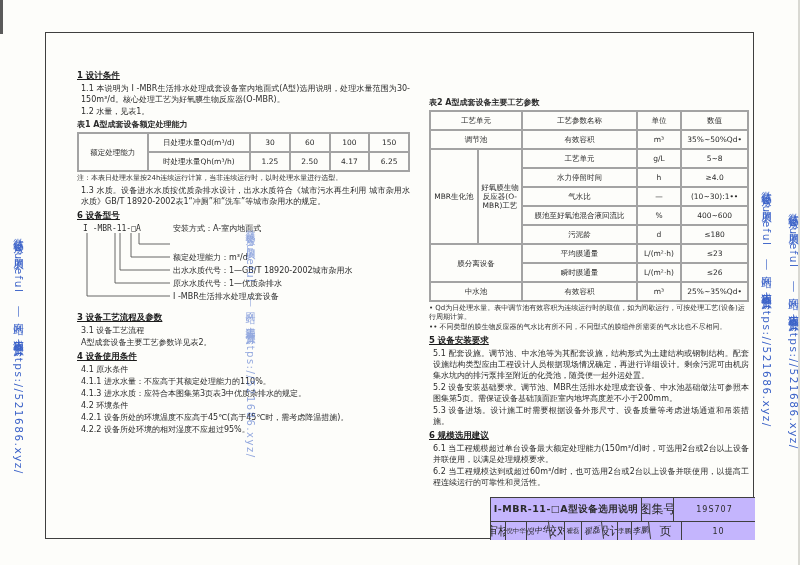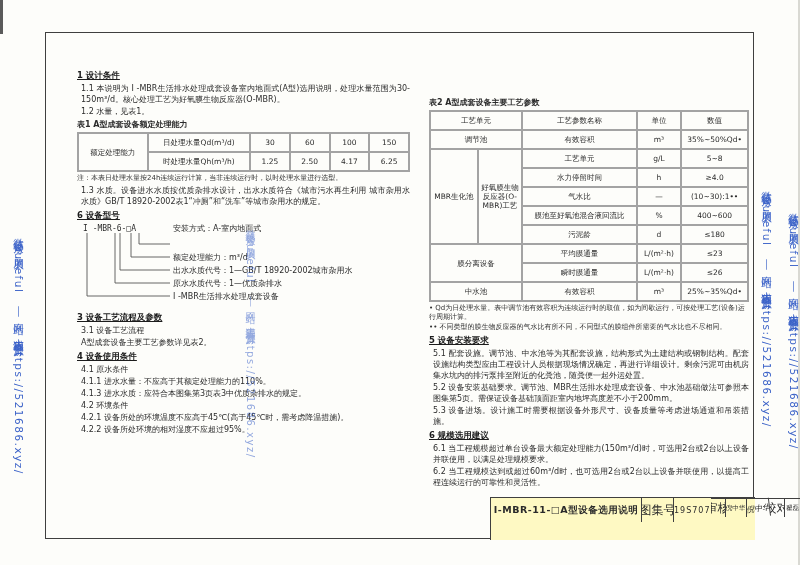--- a/index.html
+++ b/index.html
@@ -28,21 +28,21 @@
        text-align:center; padding:4px 1px; color:#2b2b2b; word-break:break-all; }
   
   .model { position:relative; height:86px; margin:2px 0 2px; }
   .model-code { position:absolute; left:6px; top:0; font-size:8px;
                 font-family:"DejaVu Sans Mono", monospace; letter-spacing:0; }
   .model svg { position:absolute; left:0; top:0; }
   .model-label { position:absolute; left:96px; font-size:8px; white-space:nowrap; }
   
   .tb { position:absolute; left:444px; top:464px; width:265px; height:43px;
         border-left:1.3px solid #3f3f3f; border-top:1.3px solid #3f3f3f;
-        box-sizing:border-box; display:flex; background:#fef9c3; }
+        box-sizing:border-box; display:flex; flex-direction:column; background:#c4b5fd;justify-content:center; }
   .tb-row { display:flex; box-sizing:border-box; }
   .tb-row1 { height:24px; }
   .tb-row2 { height:19px; border-top:1px solid #3f3f3f; }
   .tb-cell { box-sizing:border-box; border-right:1px solid #3f3f3f;
              display:flex; align-items:center; justify-content:center;
              overflow:hidden; white-space:nowrap; }
   .tb-cell:last-child { border-right:none; }
   .tb-title { flex:0 0 151px; font-size:9.5px; font-weight:bold; letter-spacing:0.5px; }
   .tb-lab   { font-size:12px; }
   .tb-num   { font-size:8px; letter-spacing:1px; }
@@ -99,21 +99,21 @@
         <td>6.25</td>
       </tr>
     </tbody>
       </table>
     <div class="note">注：本表日处理水量按24h连续运行计算，当非连续运行时，以时处理水量进行选型。</div>
 
     <div class="p">1.3 水质。设备进水水质按优质杂排水设计，出水水质符合《城市污水再生利用 城市杂用水水质》GB/T 18920-2002表1“冲厕”和“洗车”等城市杂用水的规定。</div>
     <div class="h">6  设备型号</div>
 
     <div class="model">
-      <div class="model-code">I -MBR-6-□A</div>
+      <div class="model-code">I -MBR-11-□A</div>
       <svg width="333" height="86">
         <g stroke="#555" stroke-width="0.9" fill="none">
           <polyline points="62,10 62,21 93,21"></polyline>
           <polyline points="54,10 54,34 93,34"></polyline>
           <polyline points="43,10 43,47 93,47"></polyline>
           <polyline points="38,10 38,60 93,60"></polyline>
           <polyline points="10,10 10,73 93,73"></polyline>
         </g>
       </svg>
       <div class="model-label" style="top:0">安装方式：A-室内地面式</div>

